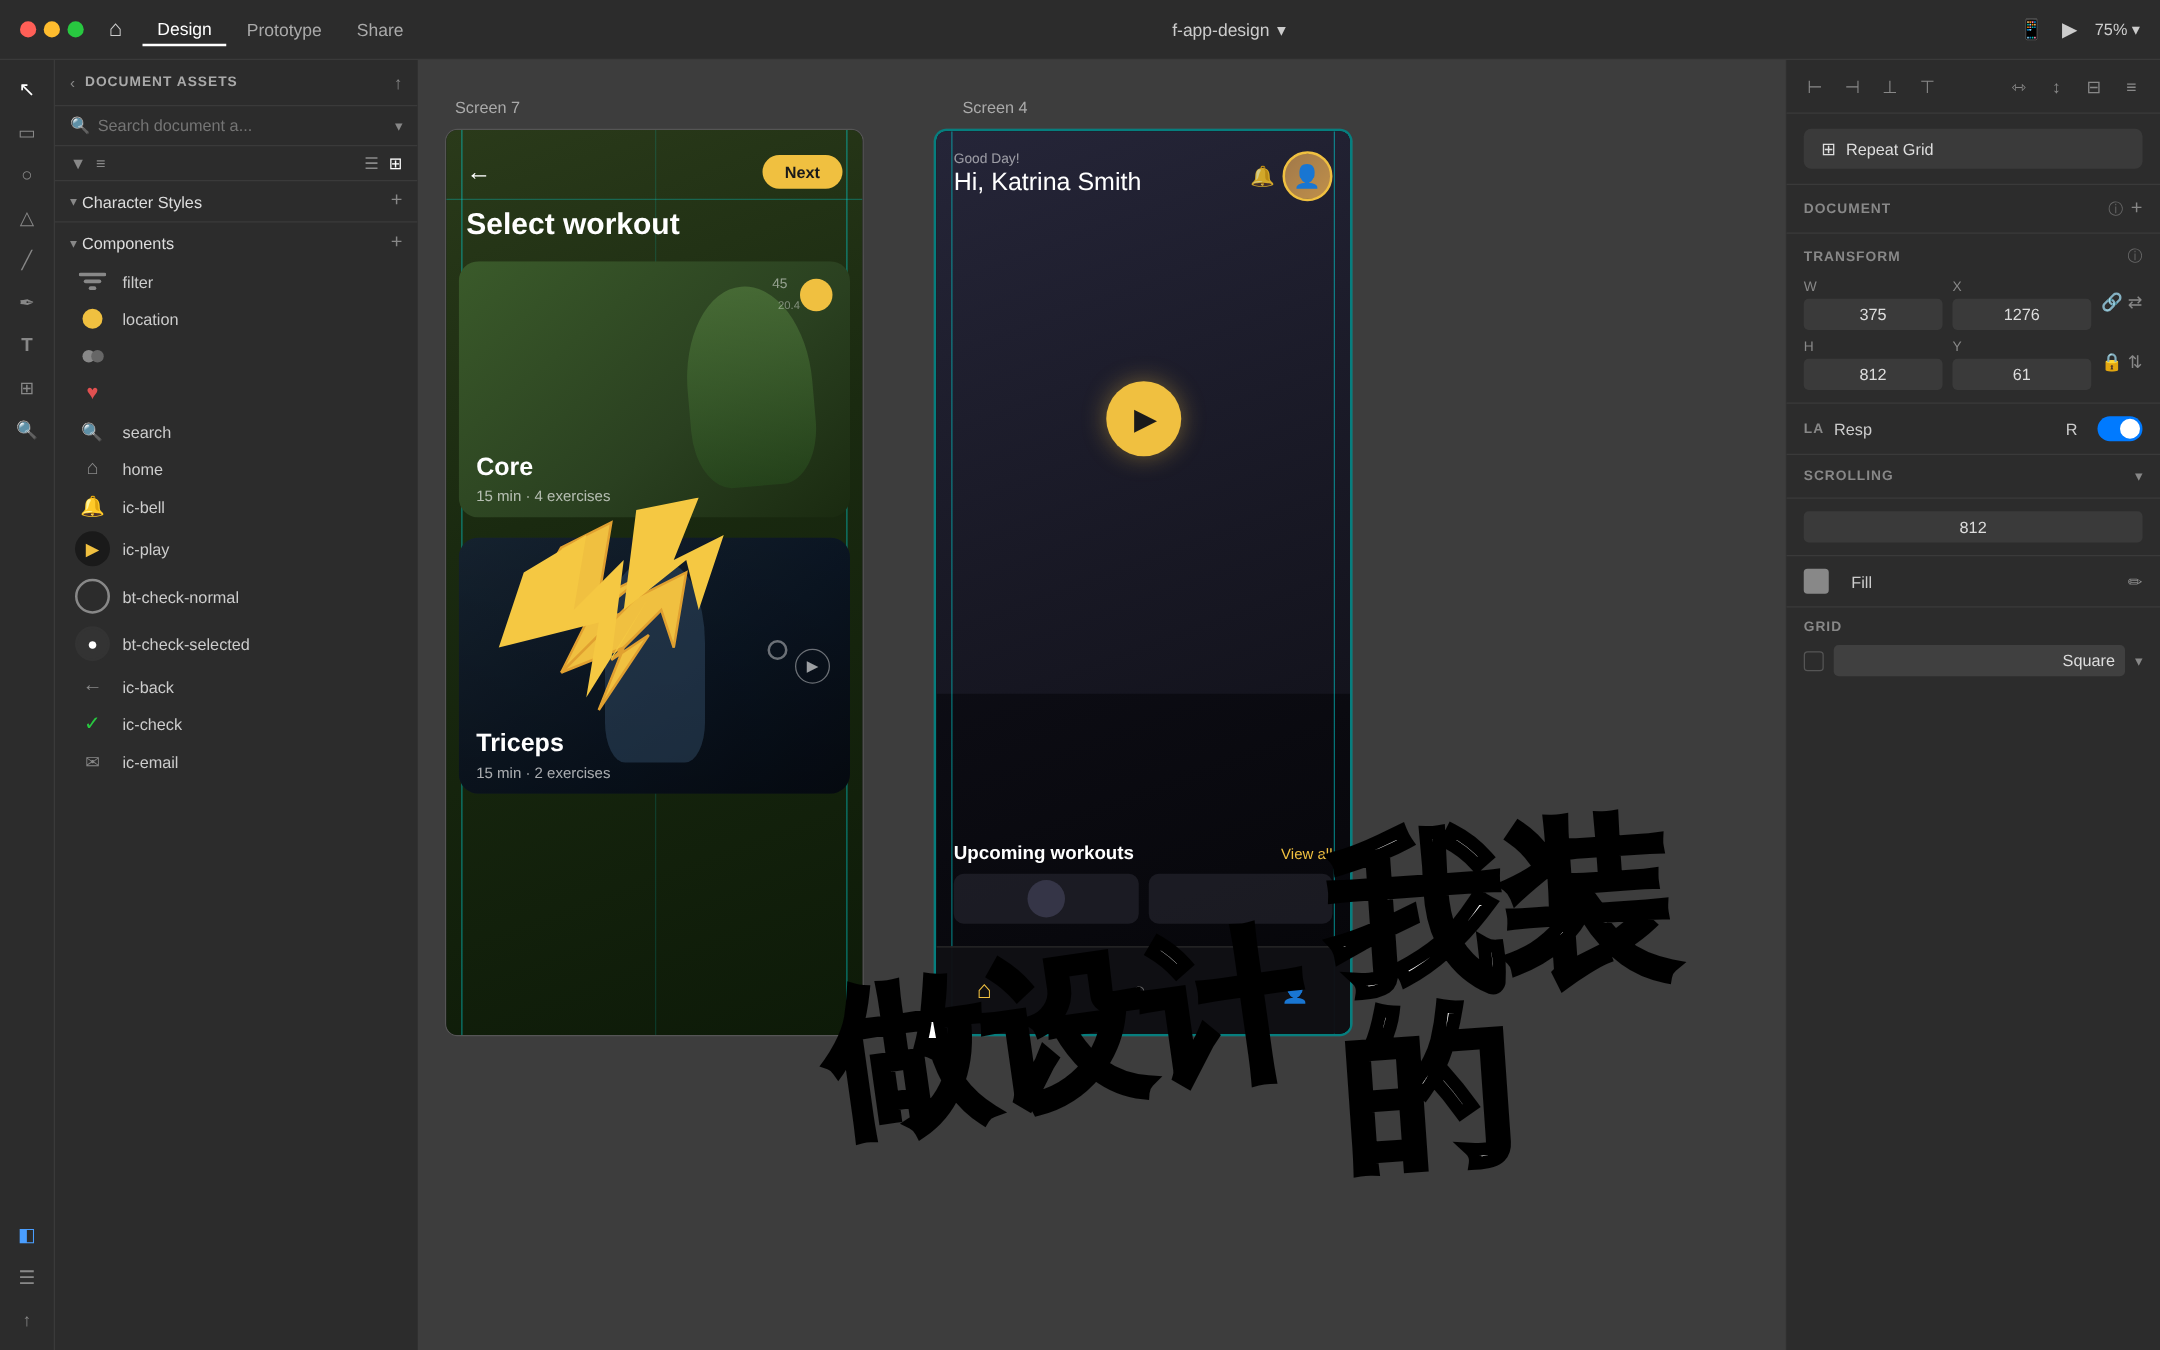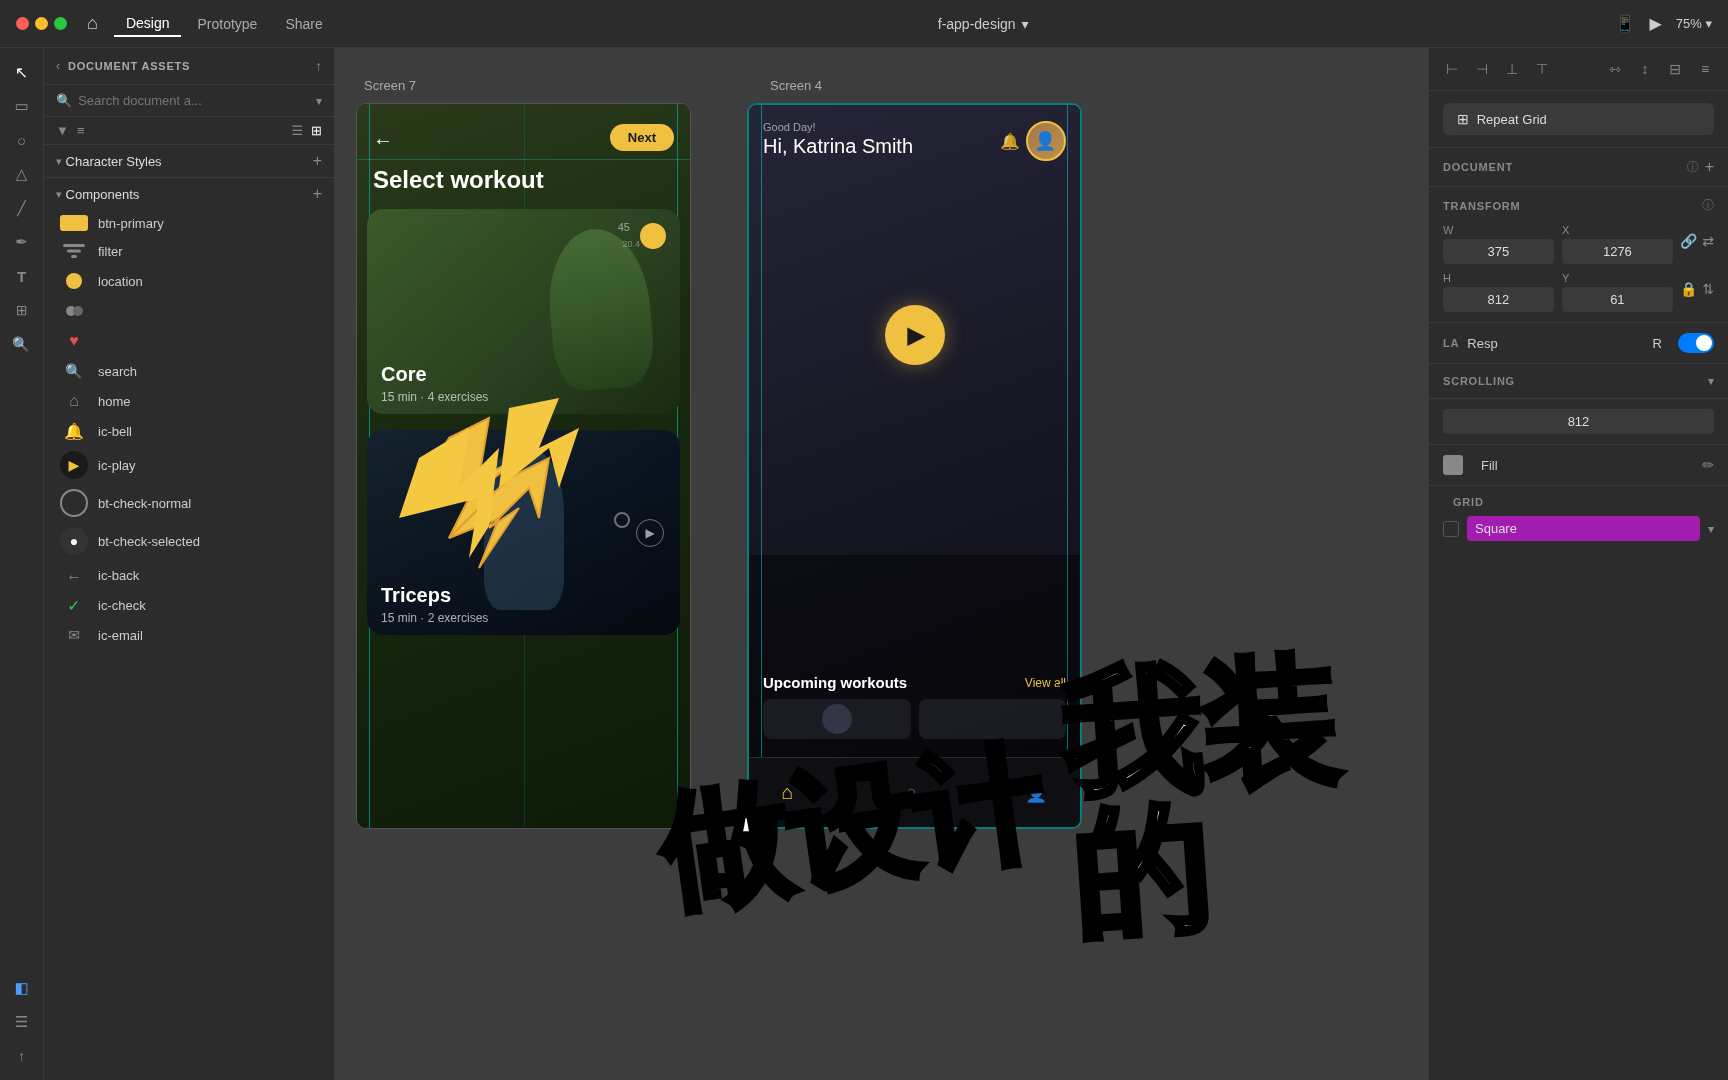--- a/index.html
+++ b/index.html
@@ -82,24 +82,20 @@
       </div>
 
       <div style="flex:1;overflow-y:auto;">
         <div style="display:flex;align-items:center;padding:8px 12px;cursor:pointer;gap:4px;">
           <span style="color:#888;font-size:11px;">▾</span>
           <span style="font-size:13px;font-weight:500;color:#ddd;flex:1;">Components</span>
           <button style="background:none;border:none;color:#888;font-size:16px;cursor:pointer;line-height:1;">+</button>
         </div>
 
         <div style="display:flex;align-items:center;gap:10px;padding:5px 16px;cursor:pointer;">
-          <div style="width:28px;height:16px;background:#f0c040;border-radius:3px;flex-shrink:0;"></div>
-          <span style="font-size:13px;color:#ccc;">btn-primary</span>
-        </div>
-        <div style="display:flex;align-items:center;gap:10px;padding:5px 16px;cursor:pointer;">
           <div style="width:28px;height:20px;display:flex;align-items:center;justify-content:center;flex-shrink:0;">
             <svg width="22" height="14" viewBox="0 0 22 14">
                 <rect x="0" y="0" width="22" height="3" rx="1.5" fill="#888"></rect>
                 <rect x="4" y="5.5" width="14" height="3" rx="1.5" fill="#888"></rect>
                 <rect x="8" y="11" width="6" height="3" rx="1.5" fill="#888"></rect>
               </svg>
           </div>
           <span style="font-size:13px;color:#ccc;">filter</span>
         </div>
         <div style="display:flex;align-items:center;gap:10px;padding:5px 16px;cursor:pointer;">
@@ -362,24 +358,24 @@
     <div style="padding:10px 14px;border-bottom:1px solid #3a3a3a;">
       <div style="display:flex;align-items:center;gap:18px;">
         <div style="width:20px;height:20px;background:#888;border-radius:3px;cursor:pointer;"></div>
         <span style="font-size:13px;color:#ccc;flex:1;">Fill</span>
         <button style="background:none;border:none;color:#888;font-size:14px;cursor:pointer;">✏</button>
       </div>
     </div>
 
     <div style="padding:10px 14px;">
       <div style="display:flex;align-items:center;margin-bottom:8px;">
-        <span style="font-size:11px;font-weight:600;color:#888;letter-spacing:0.8px;flex:1;margin-left:10px;">GRID</span>
+        <span style="font-size:11px;font-weight:600;color:#888;letter-spacing:0.8px;flex:1;">GRID</span>
       </div>
       <div style="display:flex;align-items:center;gap:8px;">
         <div style="width:16px;height:16px;border:1px solid #555;border-radius:3px;cursor:pointer;flex-shrink:0;"></div>
-        <select style="background:#a21caf;border:none;border-radius:4px;color:#ddd;padding:5px 8px;font-size:13px;flex:1;outline:none;cursor:pointer;appearance:none;">
+        <select style="background:#404040;border:none;border-radius:4px;color:#ddd;padding:5px 8px;font-size:13px;flex:1;outline:none;cursor:pointer;appearance:none;text-align:right;">
           <option>Square</option>
         </select>
         <button style="background:none;border:none;color:#888;font-size:12px;cursor:pointer;">▾</button>
       </div>
     </div>
   </div>
 </div>
 
 </body></html>

